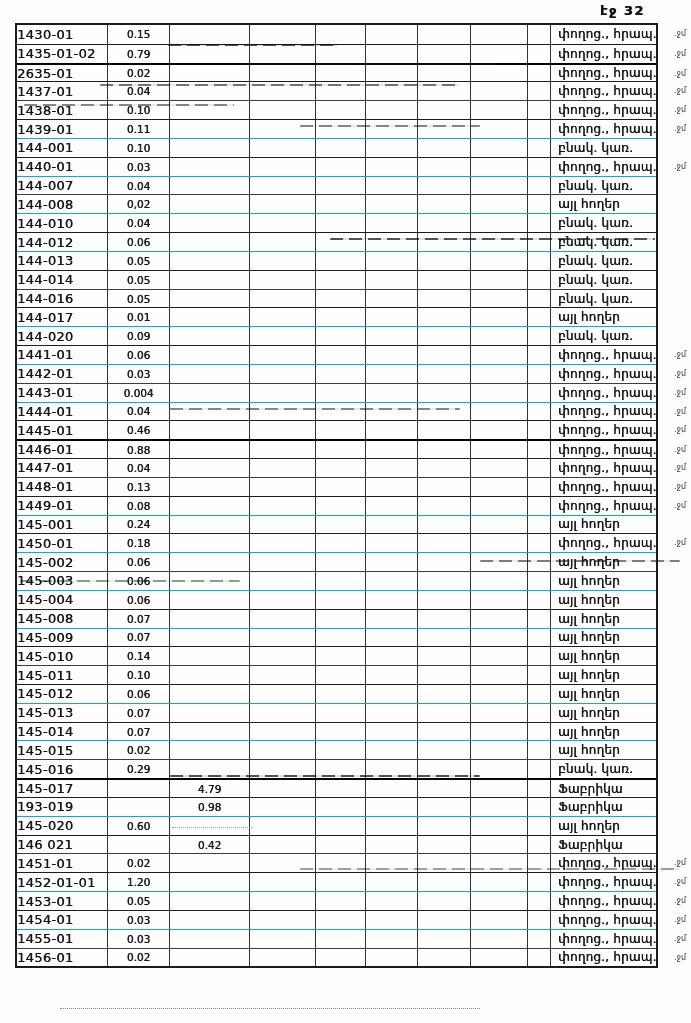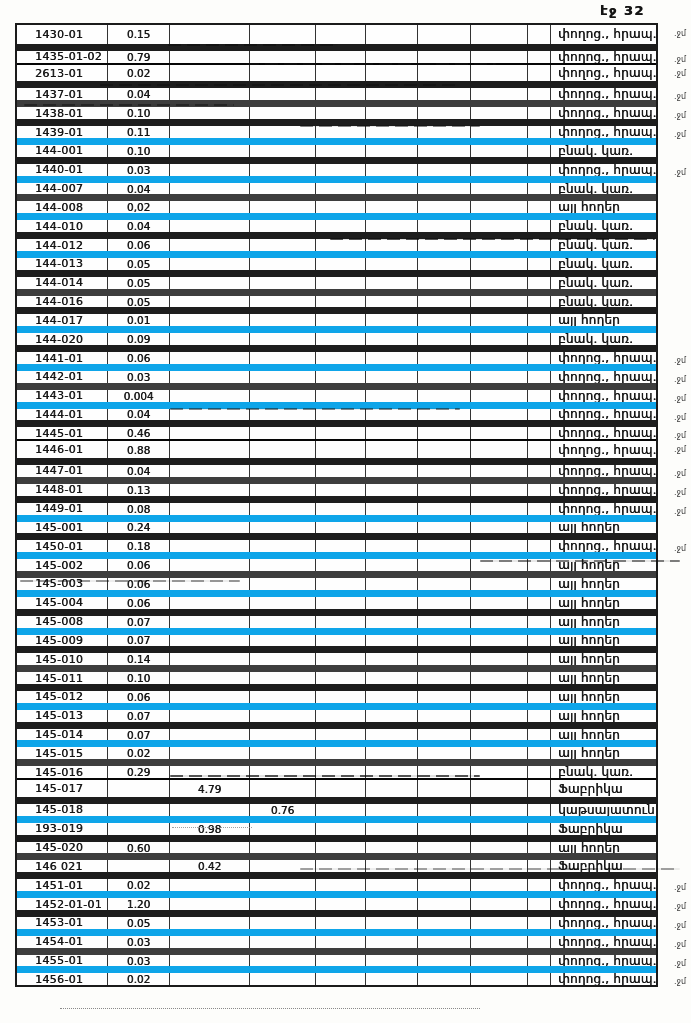--- a/index.html
+++ b/index.html
@@ -16,32 +16,32 @@
     font-size:13px; font-weight:bold; letter-spacing:1.5px;
     text-shadow:0.4px 0 0 rgba(0,0,0,.9);
   }
   .table {
     position:absolute; left:15px; top:23px; width:643px;
     border:2px solid #1b1b1b;
     background:#fefefe;
   }
   .tr {
     position:relative; display:flex; height:18.84px;
-    align-items:center; border-top:7px solid #0ea5e9;
+    align-items:center; border-top:1px solid #0ea5e9;
   }
   .tr:first-child { border-top:none; }
   .tr:nth-child(even) { border-top-color:#1d1d1d; }
   .tr:nth-child(5n) { border-top-color:#3d3d3d; }
   .tr:nth-child(23), .tr:nth-child(41), .tr:nth-child(3) { border-top-width:2px; border-top-color:#050505; }
   .td {
     height:100%; display:flex; align-items:center;
     border-left:1px solid #333; overflow:hidden; white-space:nowrap;
   }
   .td:first-child { border-left:none; }
-  .c-id    { flex:0 0 90px; padding-left:18px; font-size:11px; letter-spacing:.3px; }
+  .c-id    { flex:0 0 90px; padding-left:0; font-size:13px; letter-spacing:.3px; }
   .c-v1    { flex:0 0 62px; justify-content:center; font-size:10.5px; }
   .c-v2    { flex:0 0 80px; justify-content:center; font-size:10.5px; }
   .c-v3    { flex:0 0 66px; justify-content:center; font-size:10.5px; }
   .c-e1 { flex:0 0 50px; } .c-e2 { flex:0 0 52px; } .c-e3 { flex:0 0 53px; }
   .c-e4 { flex:0 0 57px; } .c-e5 { flex:0 0 23px; }
   .c-label { flex:1 1 auto; padding-left:7px; font-size:12px; letter-spacing:.2px; }
   .tr .ink { text-shadow:0.45px 0 0 rgba(0,0,0,.85); }
   .mark {
     position:absolute; left:657px; top:4px; width:30px;
     font-size:8px; color:#3c3c3c; letter-spacing:0; text-shadow:none;
@@ -83,21 +83,21 @@
     <div class="td c-v3 ink"></div>
     <div class="td c-e1"></div>
     <div class="td c-e2"></div>
     <div class="td c-e3"></div>
     <div class="td c-e4"></div>
     <div class="td c-e5"></div>
     <div class="td c-label ink">փողոց., հրապ.</div>
     <span class="mark">.ջմ</span>
   </div>
     <div class="tr">
-    <div class="td c-id ink">2613-01</div>
+    <div class="td c-id ink">2635-01</div>
     <div class="td c-v1 ink">0.02</div>
     <div class="td c-v2 ink"></div>
     <div class="td c-v3 ink"></div>
     <div class="td c-e1"></div>
     <div class="td c-e2"></div>
     <div class="td c-e3"></div>
     <div class="td c-e4"></div>
     <div class="td c-e5"></div>
     <div class="td c-label ink">փողոց., հրապ.</div>
     <span class="mark">.ջմ</span>
@@ -587,33 +587,20 @@
     <div class="td c-id ink">145-017</div>
     <div class="td c-v1 ink"></div>
     <div class="td c-v2 ink">4.79</div>
     <div class="td c-v3 ink"></div>
     <div class="td c-e1"></div>
     <div class="td c-e2"></div>
     <div class="td c-e3"></div>
     <div class="td c-e4"></div>
     <div class="td c-e5"></div>
     <div class="td c-label ink">Ֆաբրիկա</div>
-    <span class="mark"></span>
-  </div>
-    <div class="tr">
-    <div class="td c-id ink">145-018</div>
-    <div class="td c-v1 ink"></div>
-    <div class="td c-v2 ink"></div>
-    <div class="td c-v3 ink">0.76</div>
-    <div class="td c-e1"></div>
-    <div class="td c-e2"></div>
-    <div class="td c-e3"></div>
-    <div class="td c-e4"></div>
-    <div class="td c-e5"></div>
-    <div class="td c-label ink">կաթսայատուն</div>
     <span class="mark"></span>
   </div>
     <div class="tr">
     <div class="td c-id ink">193-019</div>
     <div class="td c-v1 ink"></div>
     <div class="td c-v2 ink">0.98</div>
     <div class="td c-v3 ink"></div>
     <div class="td c-e1"></div>
     <div class="td c-e2"></div>
     <div class="td c-e3"></div>

